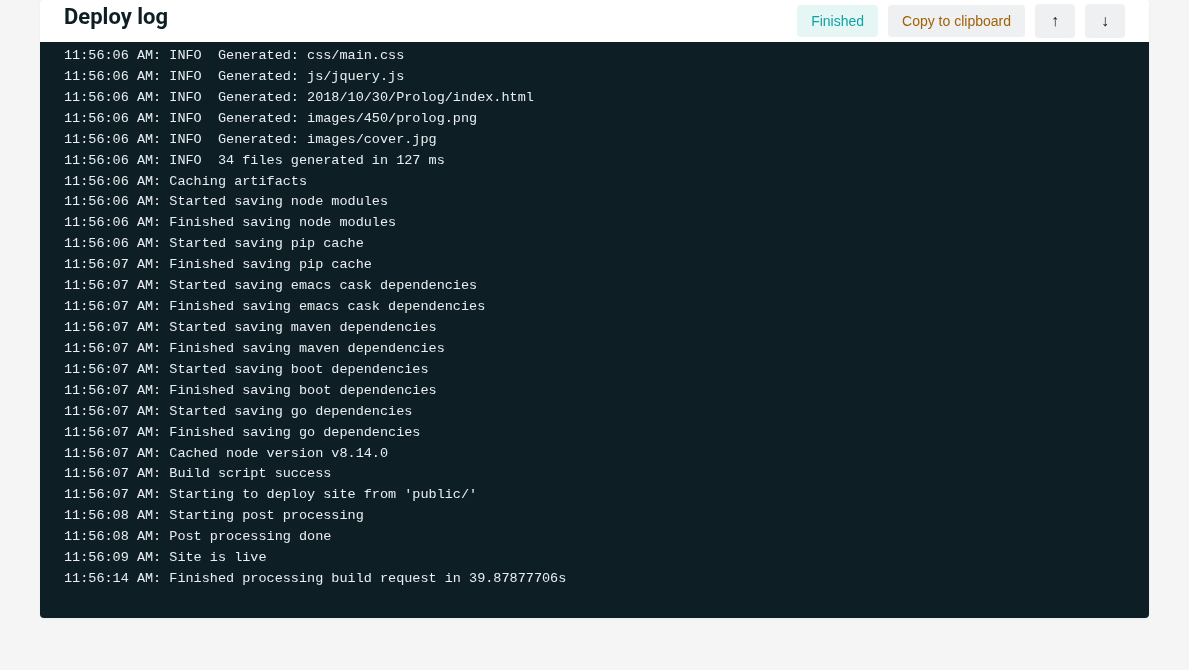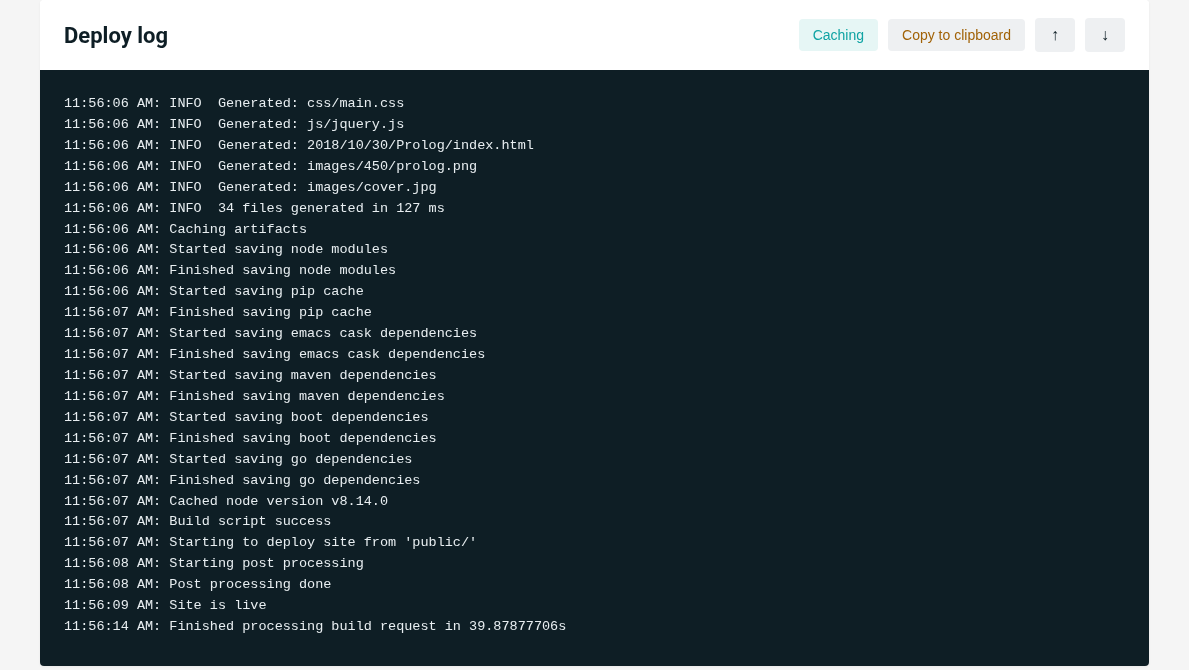--- a/index.html
+++ b/index.html
@@ -17,23 +17,23 @@
     }
     .container {
       background: #fff;
       margin: 0 40px;
       border-radius: 4px;
       overflow: hidden;
       box-shadow: 0 1px 3px rgba(0,0,0,0.05);
     }
     .header {
       display: flex;
-      align-items: center;
+      align-items: flex-start;
       justify-content: space-between;
-      padding: 18px 24px;
+      padding: 4px 24px;
       background: #fff;
     }
     .header-title {
       font-size: 22px;
       font-weight: 700;
       color: #0e1e25;
     }
     .header-actions {
       display: flex;
       gap: 10px;
@@ -67,36 +67,36 @@
       padding: 0;
       font-size: 16px;
       font-weight: 700;
     }
     .log-container {
       background: #0e1e25;
       color: #e8eef1;
       font-family: "SFMono-Regular", Consolas, "Liberation Mono", Menlo, monospace;
       font-size: 13.5px;
       line-height: 1.55;
-      padding: 24px 24px 28px 24px;
+      padding: 4px 24px 28px 24px;
       white-space: pre;
       overflow-x: auto;
     }
     .log-line {
       display: block;
     }
   </style>
 </head>
 <body>
 
 <div class="container">
   <div class="header">
     <h2 class="header-title">Deploy log</h2>
     <div class="header-actions">
-      <button class="btn btn-preview">Caching</button>
+      <button class="btn btn-preview">Finished</button>
       <button class="btn btn-secondary">Copy to clipboard</button>
       <button class="btn btn-icon">
         <span>↑</span>
       </button>
       <button class="btn btn-icon">
         <span>↓</span>
       </button>
     </div>
   </div>
   <div class="log-container" id="log-output"><span class="log-line">11:56:06 AM: INFO  Generated: css/main.css</span><span class="log-line">11:56:06 AM: INFO  Generated: js/jquery.js</span><span class="log-line">11:56:06 AM: INFO  Generated: 2018/10/30/Prolog/index.html</span><span class="log-line">11:56:06 AM: INFO  Generated: images/450/prolog.png</span><span class="log-line">11:56:06 AM: INFO  Generated: images/cover.jpg</span><span class="log-line">11:56:06 AM: INFO  34 files generated in 127 ms</span><span class="log-line">11:56:06 AM: Caching artifacts</span><span class="log-line">11:56:06 AM: Started saving node modules</span><span class="log-line">11:56:06 AM: Finished saving node modules</span><span class="log-line">11:56:06 AM: Started saving pip cache</span><span class="log-line">11:56:07 AM: Finished saving pip cache</span><span class="log-line">11:56:07 AM: Started saving emacs cask dependencies</span><span class="log-line">11:56:07 AM: Finished saving emacs cask dependencies</span><span class="log-line">11:56:07 AM: Started saving maven dependencies</span><span class="log-line">11:56:07 AM: Finished saving maven dependencies</span><span class="log-line">11:56:07 AM: Started saving boot dependencies</span><span class="log-line">11:56:07 AM: Finished saving boot dependencies</span><span class="log-line">11:56:07 AM: Started saving go dependencies</span><span class="log-line">11:56:07 AM: Finished saving go dependencies</span><span class="log-line">11:56:07 AM: Cached node version v8.14.0</span><span class="log-line">11:56:07 AM: Build script success</span><span class="log-line">11:56:07 AM: Starting to deploy site from 'public/'</span><span class="log-line">11:56:08 AM: Starting post processing</span><span class="log-line">11:56:08 AM: Post processing done</span><span class="log-line">11:56:09 AM: Site is live</span><span class="log-line">11:56:14 AM: Finished processing build request in 39.87877706s</span></div>

